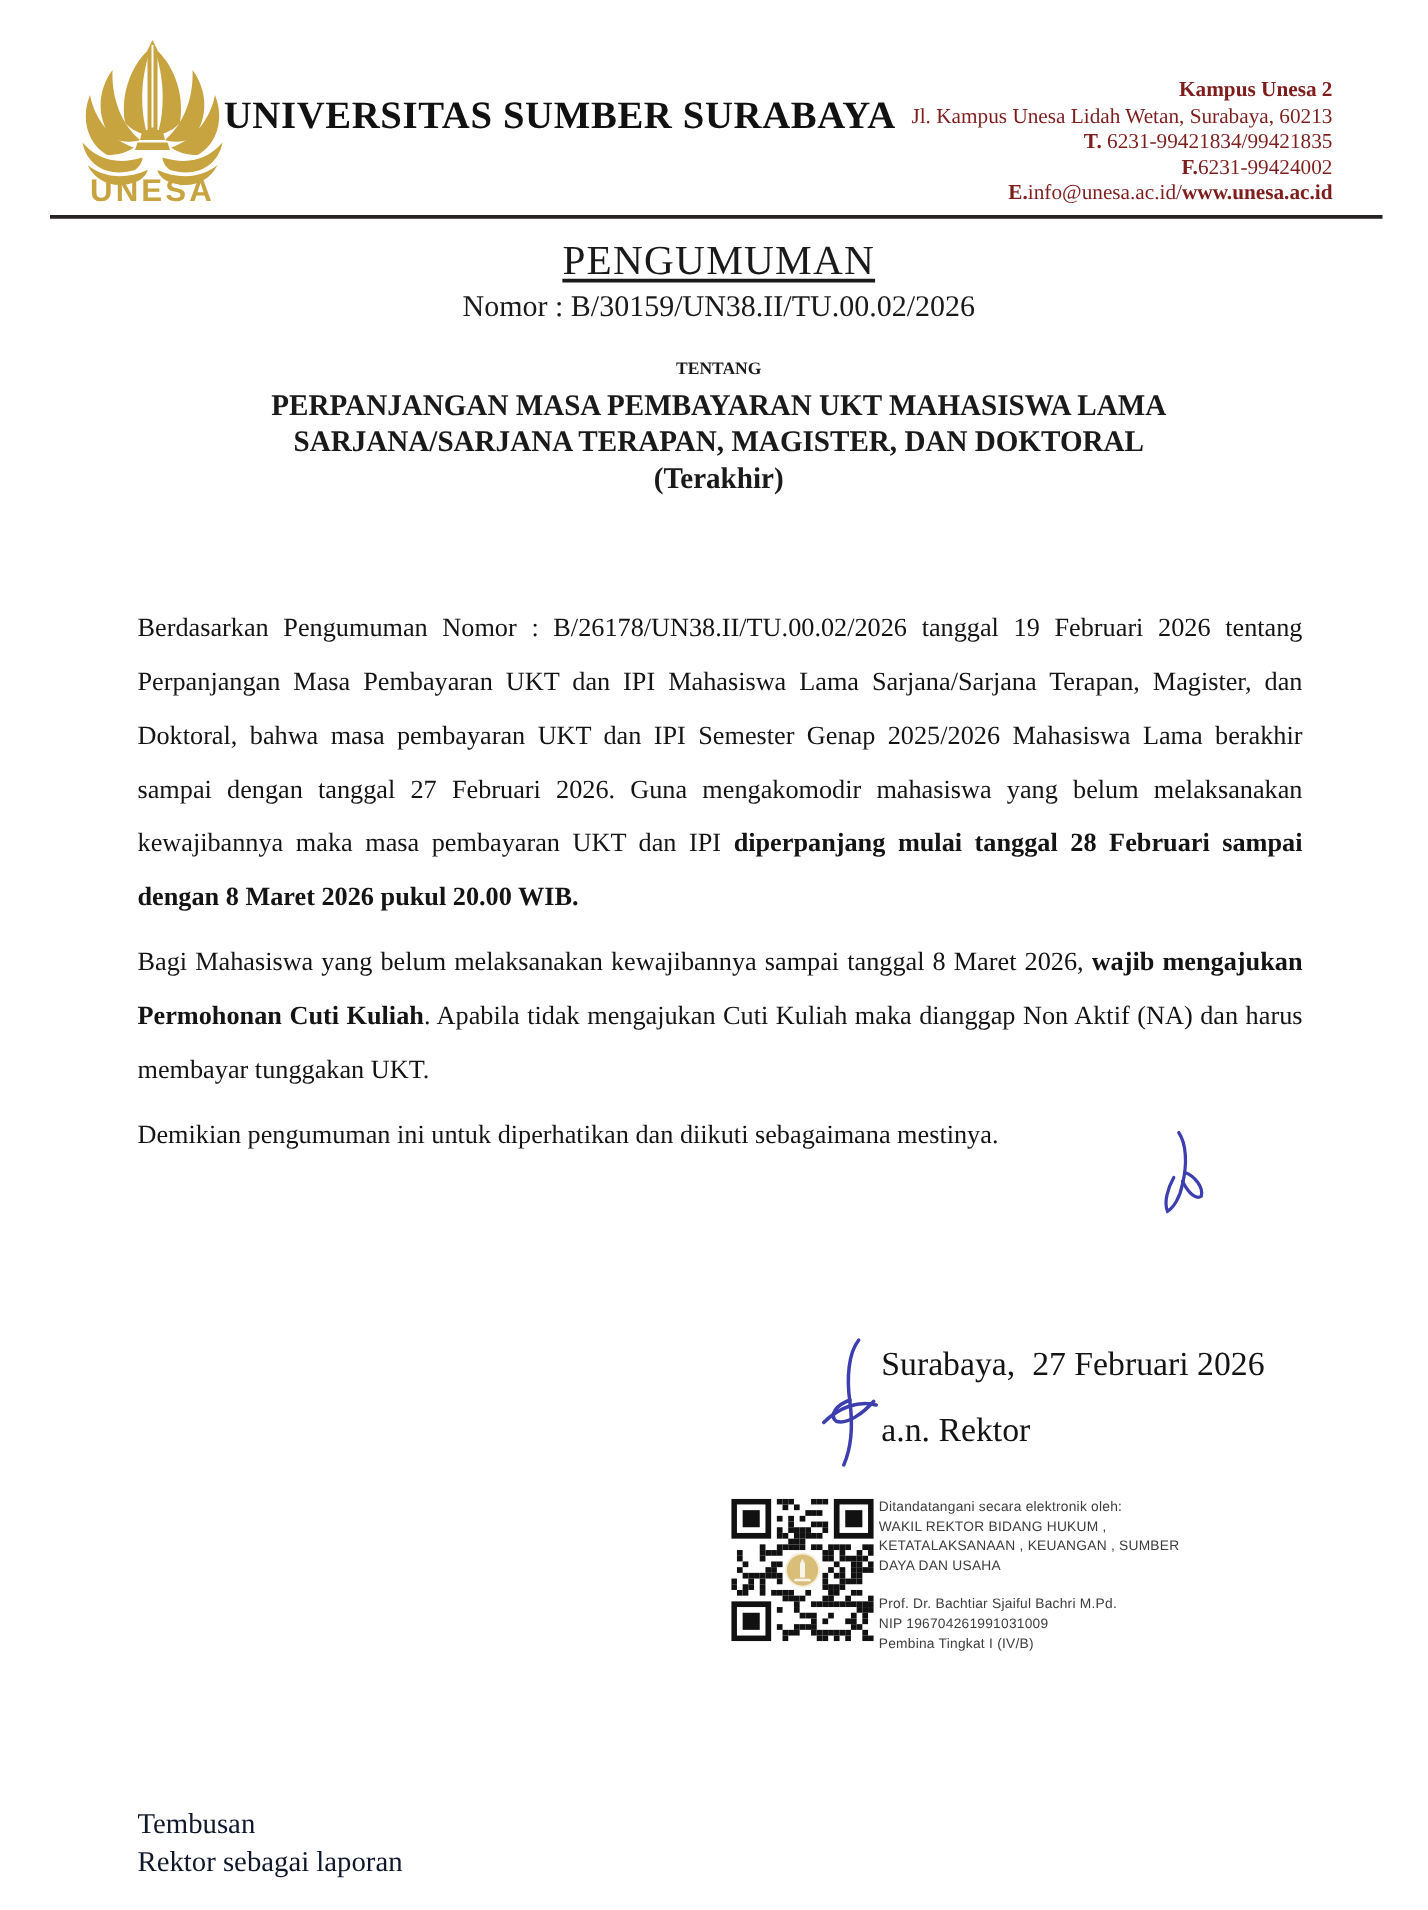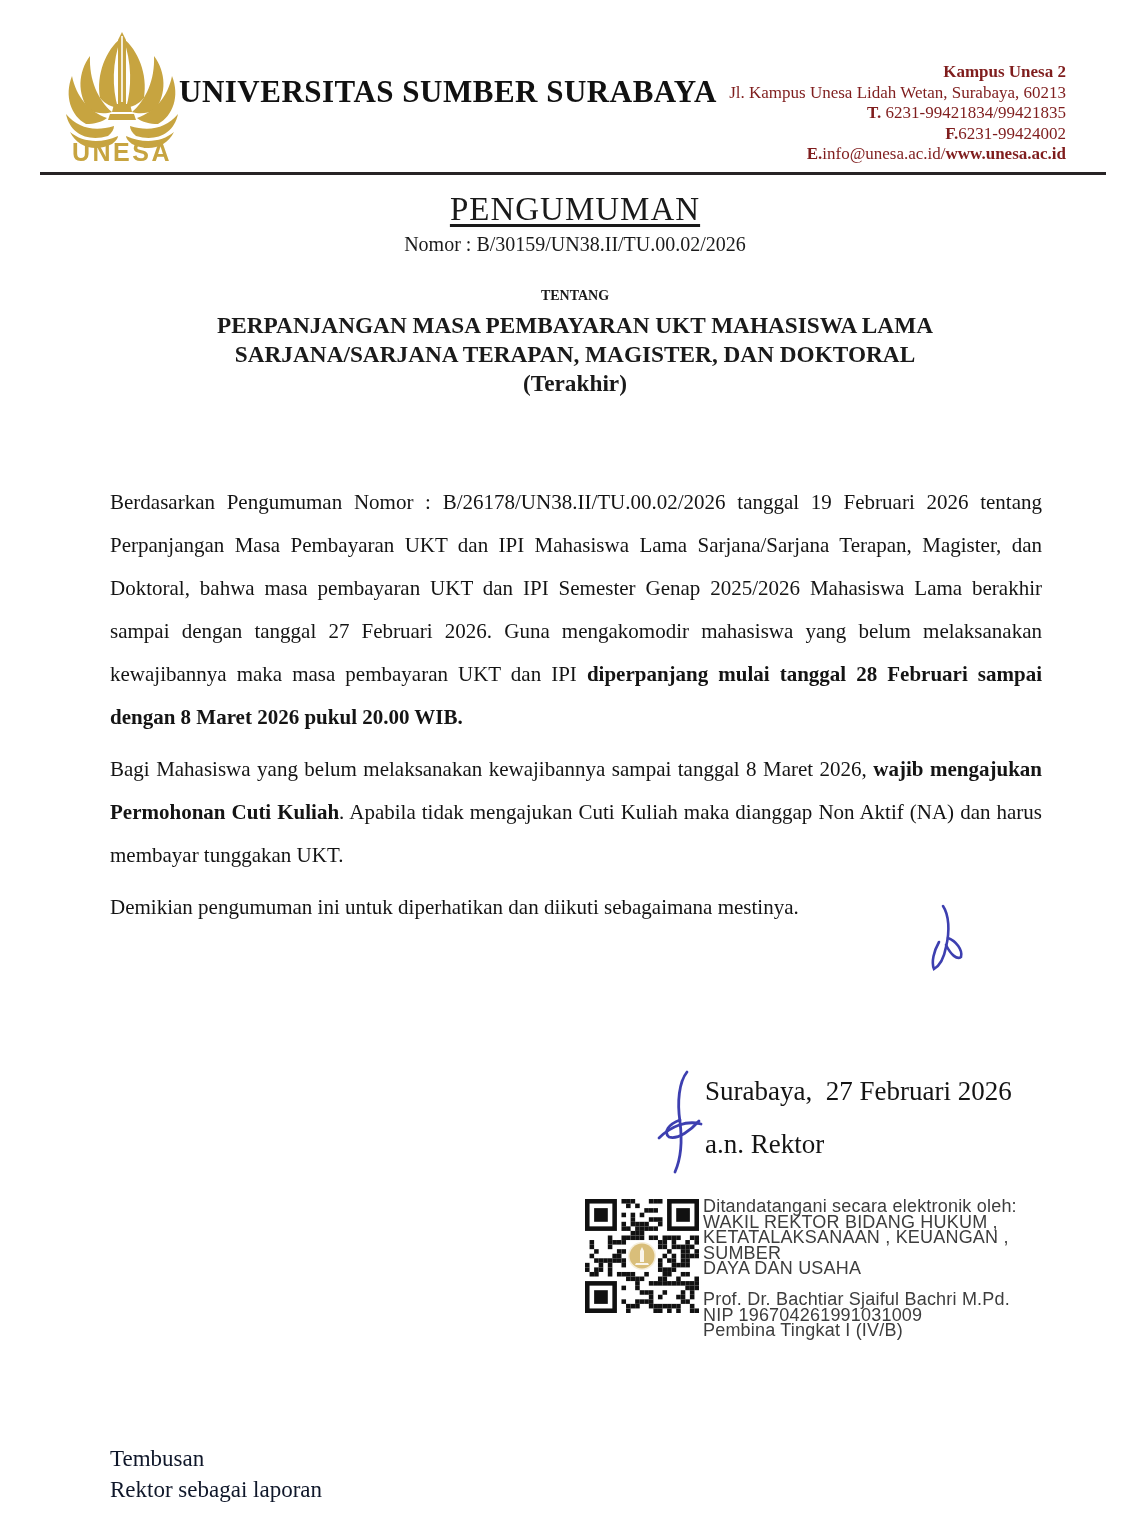--- a/index.html
+++ b/index.html
@@ -18,42 +18,42 @@
     font-size:17px;line-height:20.5px;color:#7f1d1d;white-space:nowrap;
   }
   .contact b{font-weight:700;}
   .header-rule{position:absolute;left:40px;top:172px;width:1066px;height:3px;background:#272325;}
   
   .title-wrap{position:absolute;left:106px;top:191px;width:938px;text-align:center;}
   .doc-title{
     font-size:33px;font-weight:400;letter-spacing:1px;text-decoration:underline;
     text-underline-offset:4px;display:inline-block;
   }
-  .doc-number{font-size:20px;margin-top:5px;}
+  .doc-number{font-size:24px;margin-top:5px;}
   .about{position:absolute;left:106px;top:281px;width:938px;text-align:center;font-weight:700;}
   .about .lbl{font-size:14px;line-height:30px;}
   .about .l1{font-size:24px;line-height:29px;transform:scaleX(.97);transform-origin:center;}
   
   .body-text{
     position:absolute;left:110px;top:481px;width:932px;
     font-size:21px;line-height:43px;text-align:justify;color:#141414;
   }
   .body-text p{margin:0 0 9px 0;}
   .body-text p:last-child{margin-bottom:0;}
   .squiggle{position:absolute;pointer-events:none;}
   
   .closing{position:absolute;left:705px;top:1076px;font-size:27px;color:#141414;}
   .closing .line1{white-space:pre;}
   .closing .line2{margin-top:22px;}
   
   .qr{position:absolute;left:585px;top:1199px;width:114px;height:114px;}
   .stamp{
     position:absolute;left:703px;top:1199px;width:330px;
     font-family:"Liberation Sans","DejaVu Sans",sans-serif;
-    font-size:18px;line-height:15.6px;color:#3d3d3d;letter-spacing:.2px;
+    font-size:11px;line-height:15.6px;color:#3d3d3d;letter-spacing:.2px;
   }
   .stamp .name-block{margin-top:15px;}
   
   .footer{position:absolute;left:110px;top:1443px;font-size:23px;line-height:31px;color:#0f172a;}
 </style>
 </head>
 <body>
 
 <div class="page">
 

